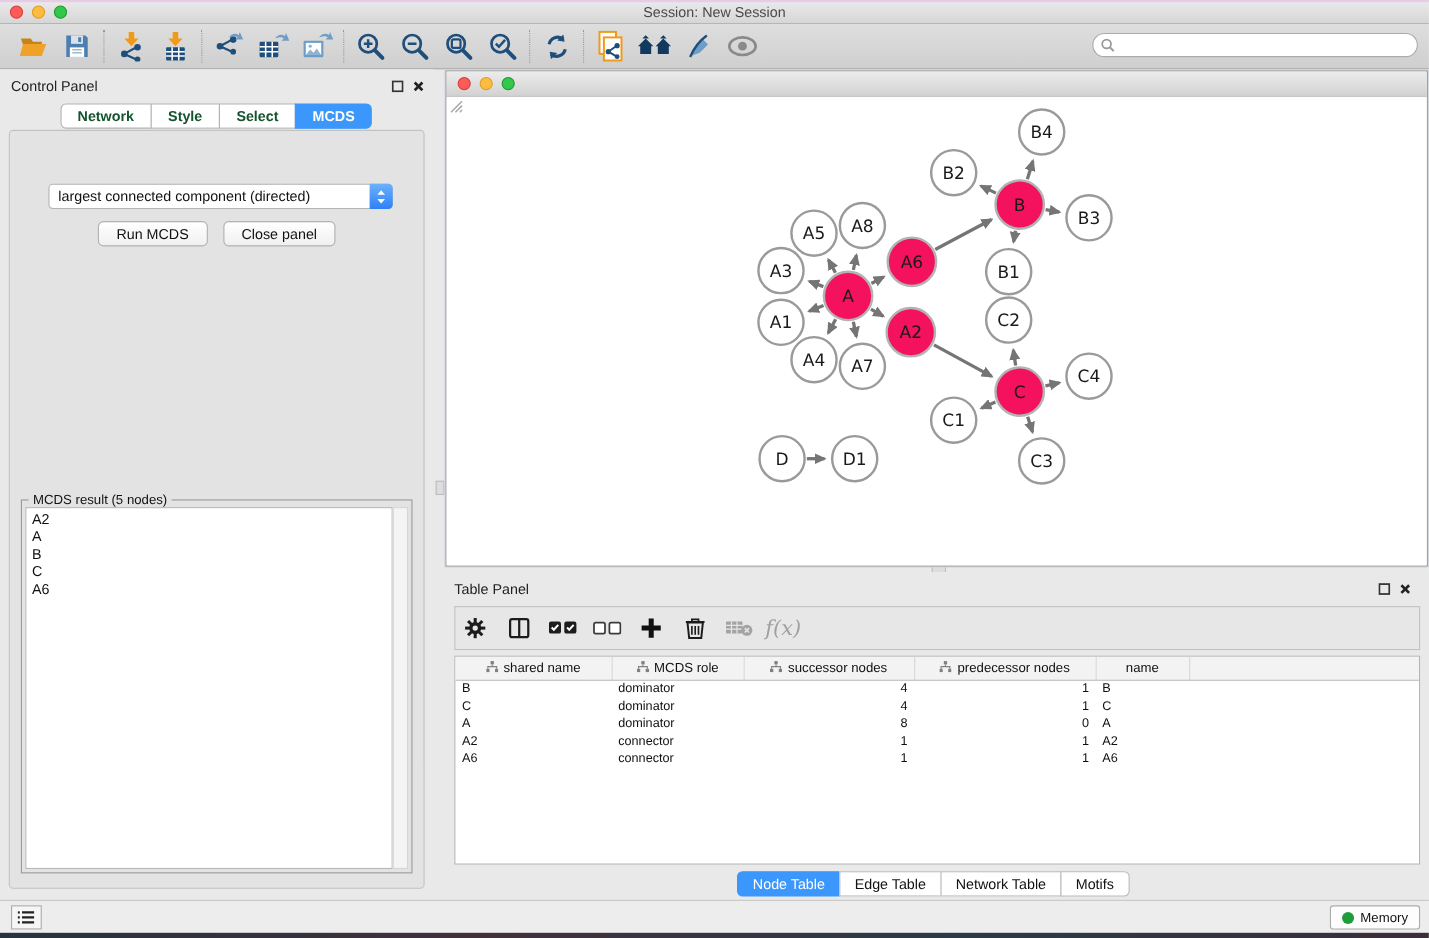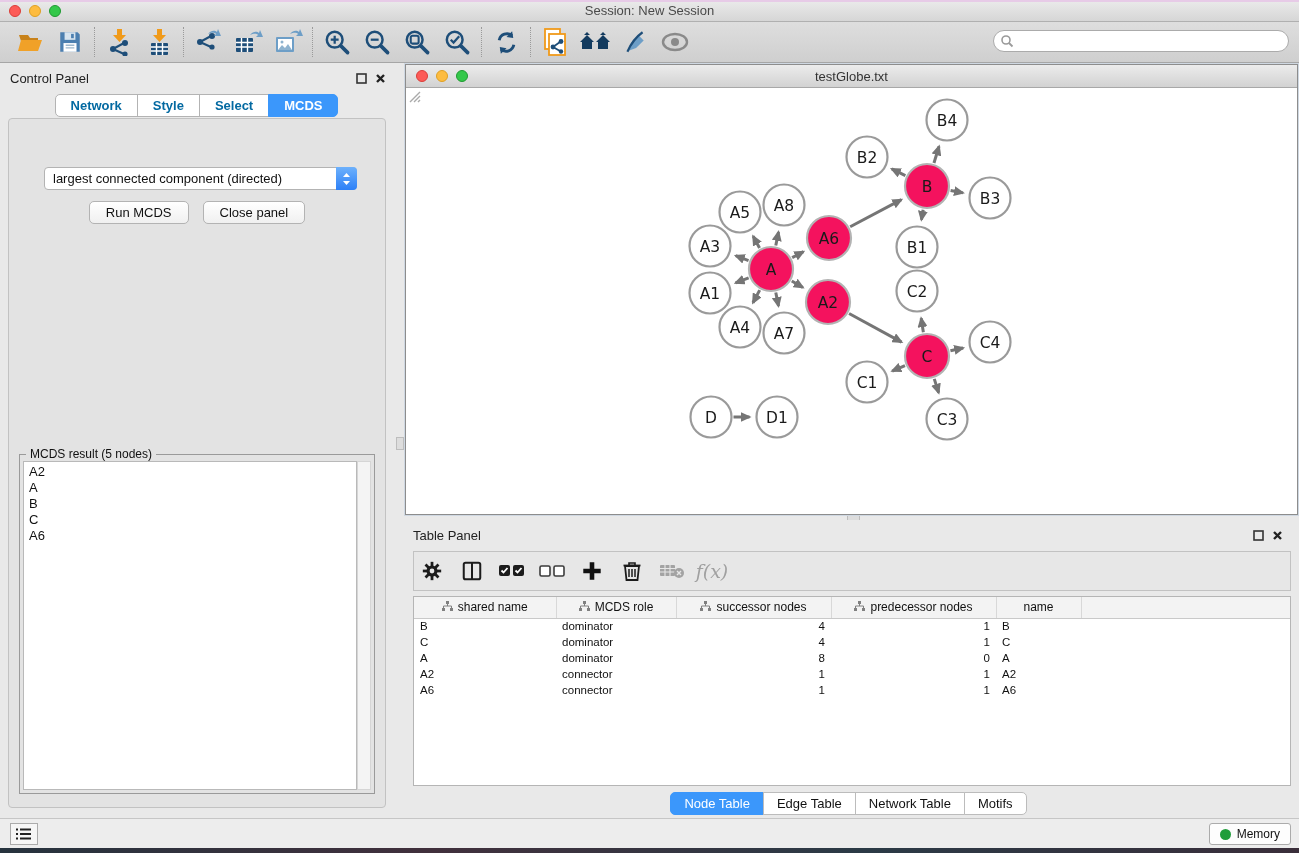--- a/index.html
+++ b/index.html
@@ -27,21 +27,21 @@
   .tb-sep { width:1px; height:30px; margin:0 4px; border-left:1px dotted #9a9a9a; }
   .search-wrap { position:absolute; right:10px; top:8px; width:296px; height:22px;
     background:#fff; border:1px solid #ababab; border-radius:11px; display:flex; align-items:center; padding-left:6px; }
   .search-wrap input { border:none; outline:none; flex:1; height:18px; font-size:12px; background:transparent; }
 
   
   .control-panel { position:absolute; left:0; top:63px; width:394px; height:755px; background:#e9e9e9; }
   .cp-header { position:absolute; left:10px; top:8px; font-size:13px; color:#222; }
   .panel-header-btns { position:absolute; right:8px; top:10px; display:flex; gap:8px; align-items:center; }
   .cp-tabs { position:absolute; left:0; right:0; top:31px; display:flex; justify-content:center; }
-  .cp-tab { padding:3px 15px; font-size:13px; font-weight:bold; color:#0369a1; background:#fff;
+  .cp-tab { padding:3px 15px; font-size:13px; font-weight:bold; color:#14532d; background:#fff;
     border:1px solid #b3b3b3; margin-left:-1px; cursor:default; }
   .cp-tab:first-child { border-radius:5px 0 0 5px; }
   .cp-tab:last-child { border-radius:0 5px 5px 0; }
   .cp-tab.active { background:#3b97fb; border-color:#3b97fb; color:#fff; }
   .cp-body { position:absolute; left:8px; top:55px; width:378px; height:690px;
     background:#e3e3e3; border:1px solid #c2c2c2; border-radius:4px; }
   .opt-label { position:absolute; left:0; right:0; top:23px; text-align:center; font-size:13px; color:#111; }
   .dropdown { position:absolute; left:35px; top:48px; width:313px; height:23px; background:#fff;
     border:1px solid #b3b3b3; border-radius:4px; font-size:13px; color:#111;
     display:flex; align-items:center; padding-left:8px; }
@@ -317,21 +317,20 @@
   <div class="vsplit-handle"></div>
   <div class="hsplit-handle"></div>
 
   <div class="net-window">
     <div class="net-titlebar">
       <div class="lights">
         <div class="light red"></div>
         <div class="light yellow"></div>
         <div class="light green"></div>
       </div>
-      <div class="net-title">testGlobe.txt</div>
     </div>
     <div class="net-canvas">
       <svg id="graph-svg" width="891" height="426" viewBox="0 0 891 426">
         <defs>
           <marker id="arrow" markerUnits="userSpaceOnUse" markerWidth="11" markerHeight="10" refX="9" refY="5" orient="auto">
             <path d="M0 0 L11 5 L0 10 Z" fill="#757575"></path>
           </marker>
         </defs>
         <g id="edges-layer">
             <line x1="342.6664171592628" y1="189.78698341274907" x2="329.59056367167807" y2="194.93158150622503" stroke="#757575" stroke-width="3" marker-end="url(#arrow)"></line>

